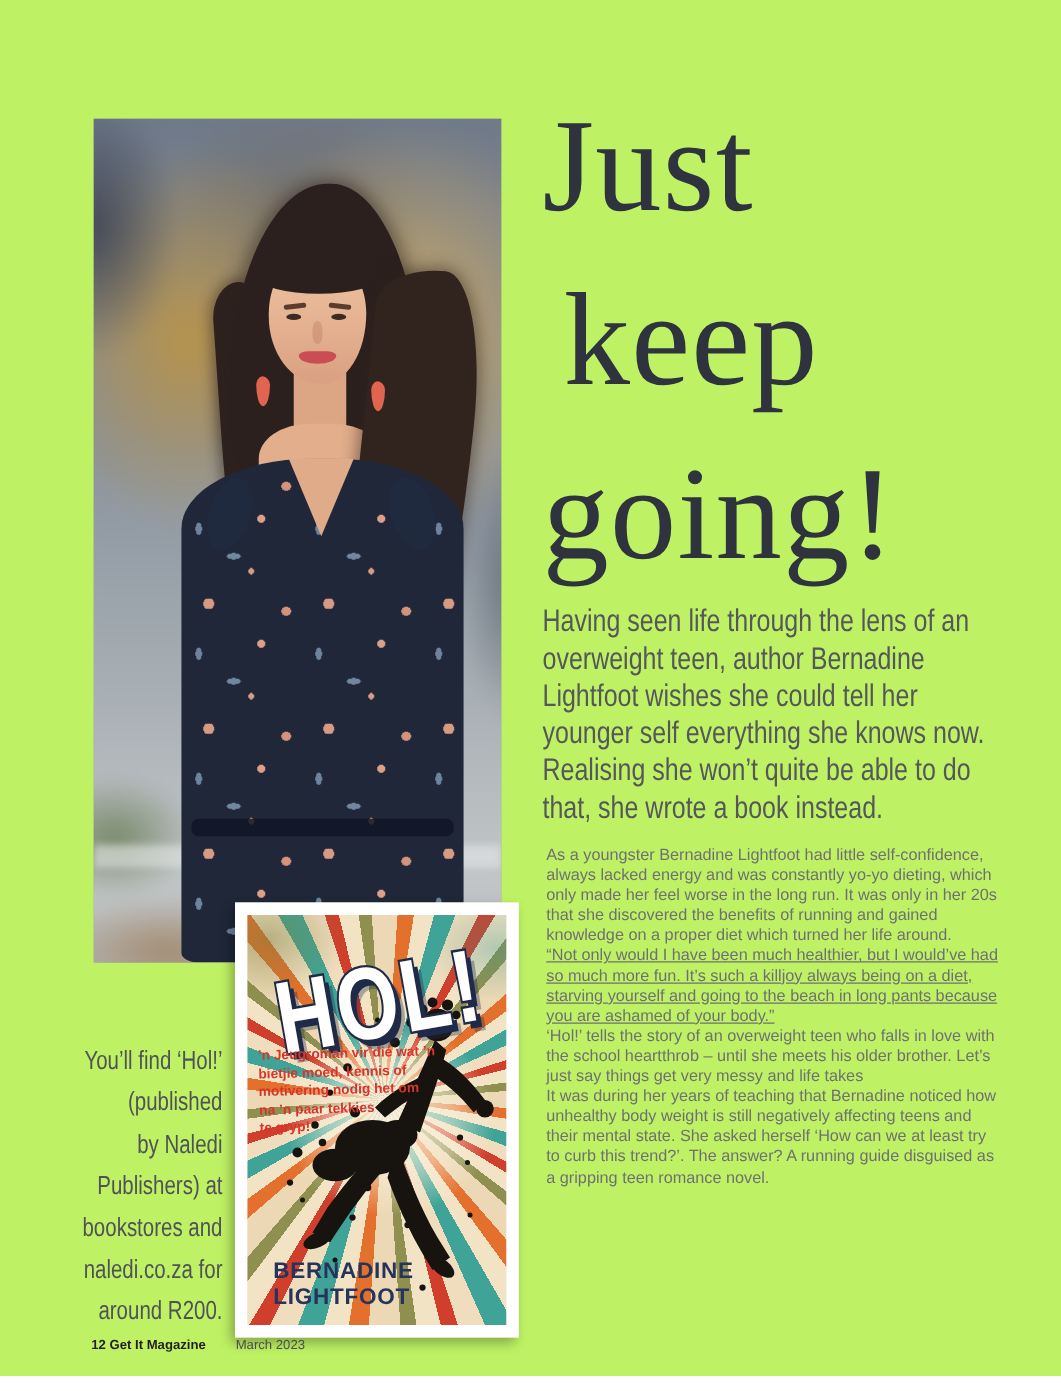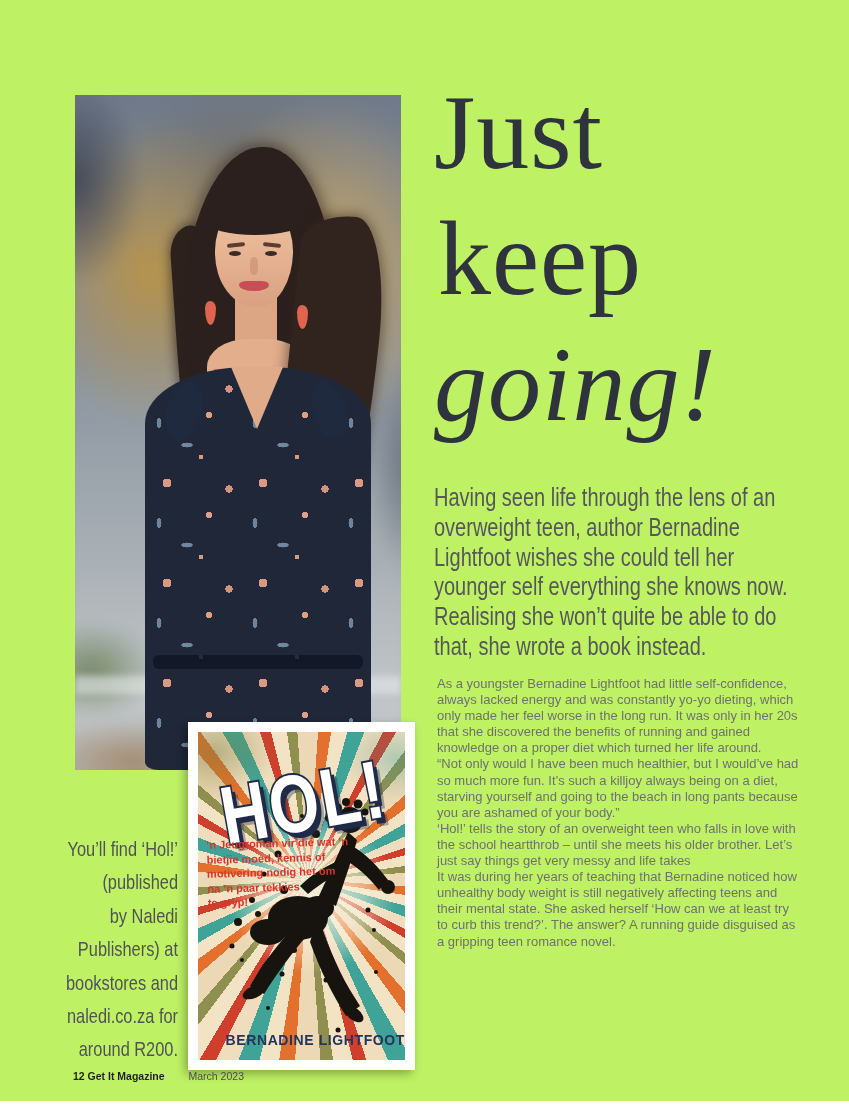--- a/index.html
+++ b/index.html
@@ -91,22 +91,22 @@
       radial-gradient(ellipse 90px 70px at 8% 6%, rgba(125,125,60,.5), rgba(125,125,60,0) 70%),
       radial-gradient(ellipse 80px 60px at 96% 8%, rgba(60,150,140,.35), rgba(60,150,140,0) 70%);}
   .bc-title{position:absolute;left:0;top:24px;width:204px;text-align:center;
     font-weight:700;font-size:82px;color:#ffffff;letter-spacing:3px;
     transform:rotate(-10deg) scaleX(.78);transform-origin:center;
     -webkit-text-stroke:4px #1e2a47;paint-order:stroke fill;
     text-shadow:5px 6px 0 #1e2a47, 8px 9px 0 rgba(30,42,71,.35);}
   .bc-tagline{position:absolute;left:9px;top:104px;
     font-size:11px;line-height:14.5px;font-weight:700;color:#d8352a;transform:rotate(-1.5deg);}
   .bc-runner{position:absolute;left:0;top:58px;width:207px;height:270px;}
-  .bc-author{position:absolute;left:10%;bottom:12px;width:90%;text-align:right;
-    font-size:14px;font-weight:700;letter-spacing:.6px;color:#26345c;}
+  .bc-author{position:absolute;left:10%;bottom:12px;width:90%;text-align:left;
+    font-size:18px;font-weight:700;letter-spacing:.6px;color:#26345c;}
 
   
   .footer{position:absolute;left:73px;top:1070px;font-size:10.5px;color:#2b2b2b;}
   .footer .f-bold{font-weight:700;color:#231f20;}
   .footer .f-reg{font-weight:400;color:#4c4c4e;padding-left:21px;}
 </style>
 </head>
 <body>
 
 <div class="page">
@@ -133,29 +133,29 @@
     <div class="ph-eye" style="left:154px;"></div>
     <div class="ph-eye" style="left:190px;"></div>
     <div class="ph-nose"></div>
     <div class="ph-lips"></div>
     <div class="ph-earring" style="left:130px;top:206px;"></div>
     <div class="ph-earring" style="left:222px;top:210px;"></div>
   </div>
 
   <h1 class="headline" style="margin:0;font-weight:400;">
       <div style="margin: 0px;">Just</div>
-      <div style="margin: 4px;">keep</div>
-      <div style="margin: 0px; font-style: italic;">going!</div>
+      <div style="margin: 17px;">keep</div>
+      <div style="margin: 0px;">going!</div>
     </h1>
 
   <p class="intro">Having seen life through the lens of an overweight teen, author Bernadine Lightfoot wishes she could tell her younger self everything she knows now. Realising she won’t quite be able to do that, she wrote a book instead.</p>
 
   <div class="body-col">
       <p style="margin: 0px;">As a youngster Bernadine Lightfoot had little self-confidence, always lacked energy and was constantly yo-yo dieting, which only made her feel worse in the long run. It was only in her 20s that she discovered the benefits of running and gained knowledge on a proper diet which turned her life around.</p>
-      <p style="margin: 0px;">“Not only would I have been much healthier, but I would’ve had so much more fun. It’s such a killjoy always being on a diet, starving yourself and going to the beach in long pants because you are ashamed of your body.”</p>
+      <p style="margin: 0px; text-decoration: underline;">“Not only would I have been much healthier, but I would’ve had so much more fun. It’s such a killjoy always being on a diet, starving yourself and going to the beach in long pants because you are ashamed of your body.”</p>
       <p style="margin: 0px;">‘Hol!’ tells the story of an overweight teen who falls in love with the school heartthrob – until she meets his older brother. Let’s just say things get very messy and life takes</p>
       <p style="margin: 0px;">It was during her years of teaching that Bernadine noticed how unhealthy body weight is still negatively affecting teens and their mental state. She asked herself ‘How can we at least try to curb this trend?’. The answer? A running guide disguised as a gripping teen romance novel.</p>
     </div>
 
   <div class="side-note">
       <div style="margin: 0px;">You’ll find ‘Hol!’</div>
       <div style="margin: 0px;">(published</div>
       <div style="margin: 0px;">by Naledi</div>
       <div style="margin: 0px;">Publishers) at</div>
       <div style="margin: 0px;">bookstores and</div>

